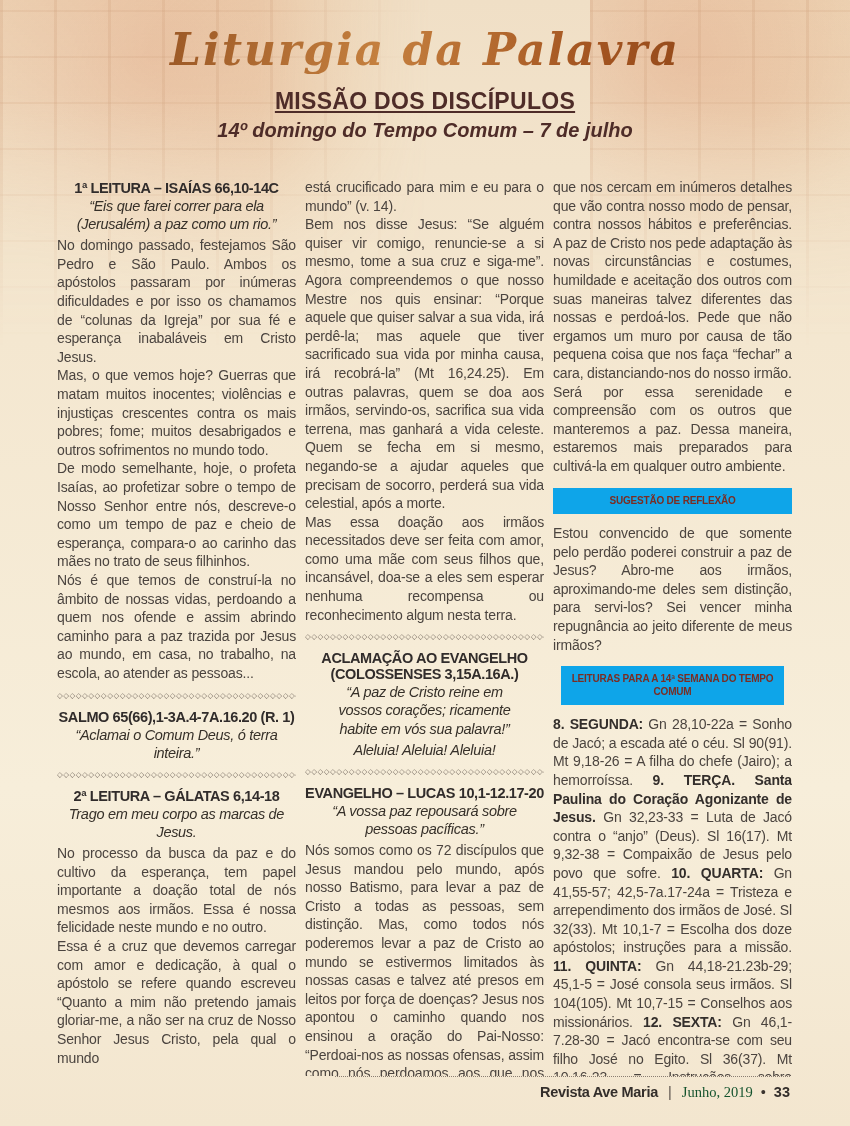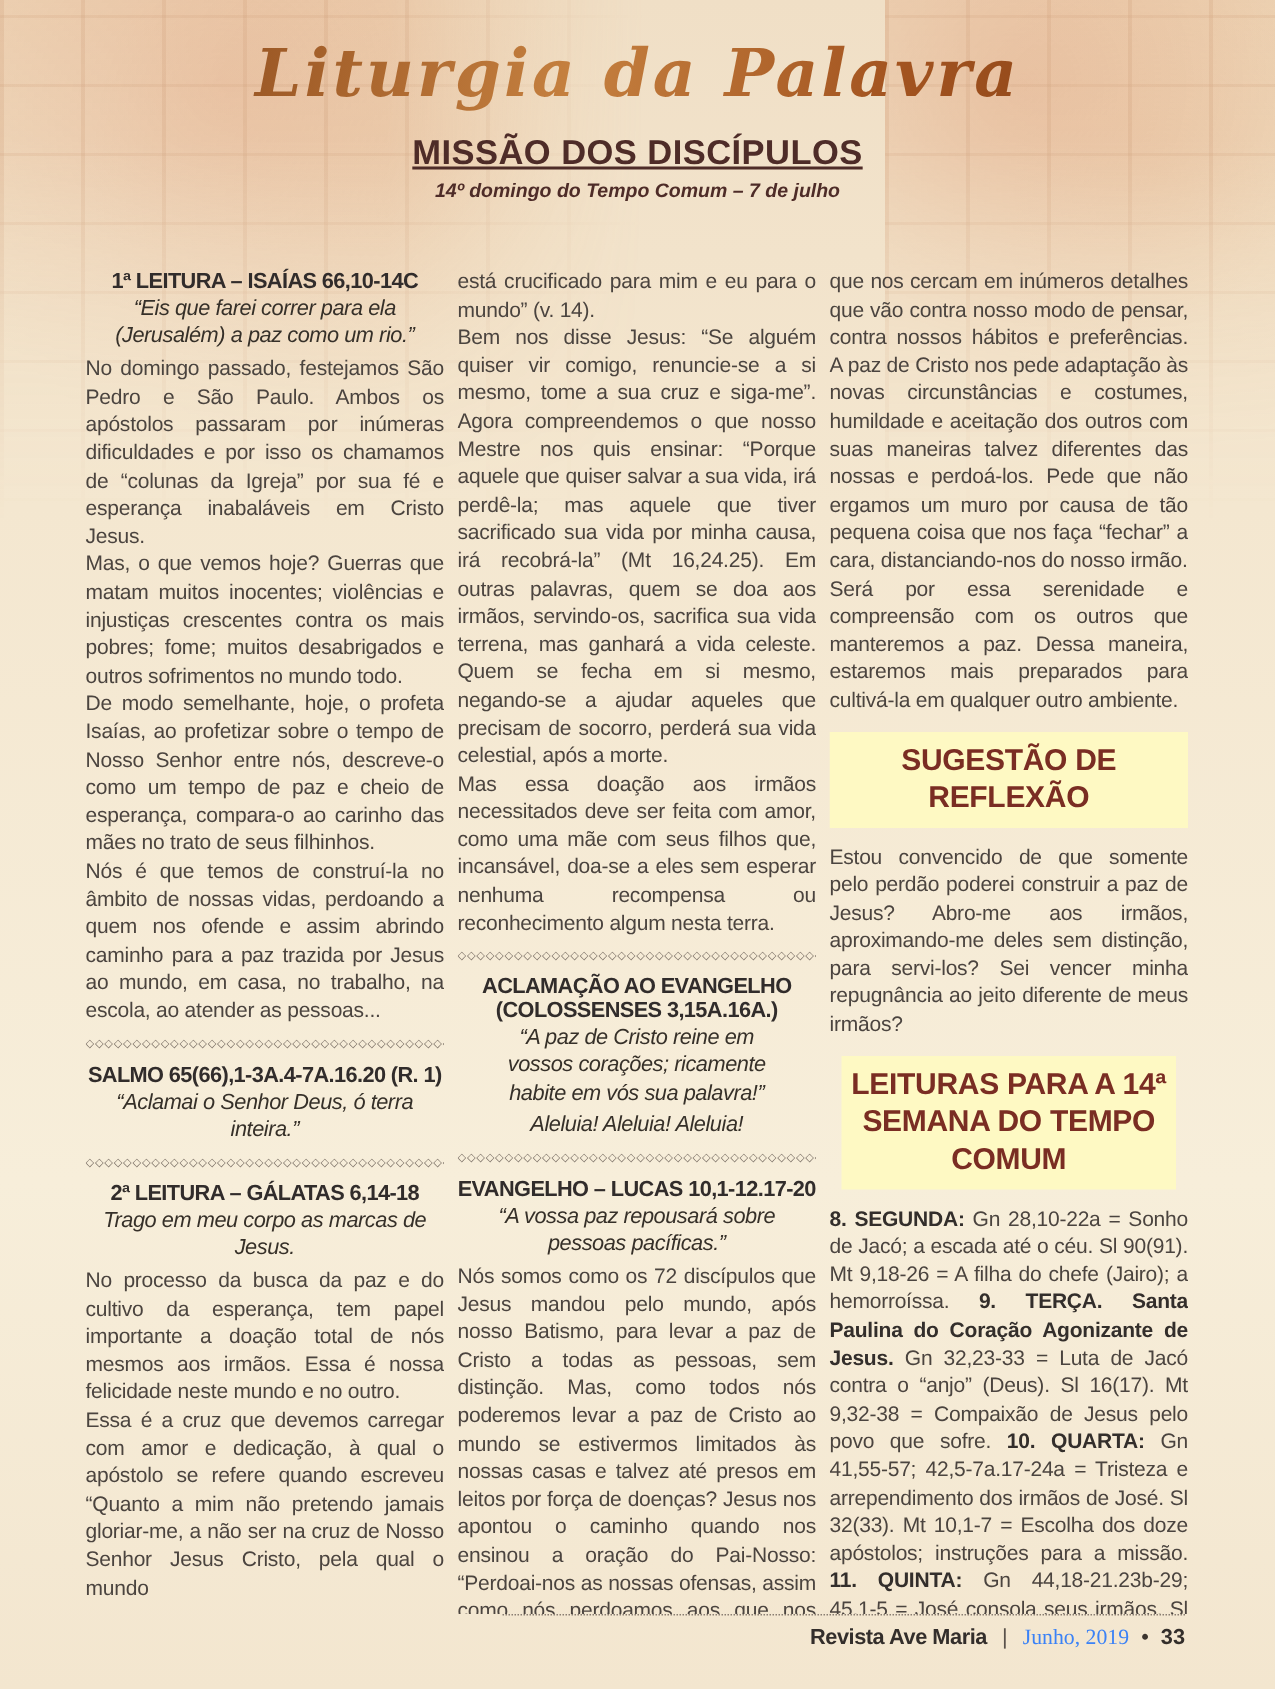--- a/index.html
+++ b/index.html
@@ -25,36 +25,36 @@
   .glass.right{right:0;width:260px;}
   .header{position:absolute;top:0;left:0;right:0;text-align:center;}
   .script-title{
     margin-top:26px;font-family:"DejaVu Serif",serif;font-style:italic;font-weight:bold;
     font-size:44px;line-height:1.1;letter-spacing:2px;
     background:linear-gradient(100deg,#7c3a12 0%,#c5803f 45%,#a35420 70%,#7c3a12 100%);
     -webkit-background-clip:text;background-clip:text;color:transparent;
     text-shadow:0 0 0 rgba(0,0,0,0);
   }
   .main-title{margin-top:14px;font-size:23px;font-weight:bold;color:#4e2c28;letter-spacing:.3px;text-decoration:underline;}
-  .sub-title{margin-top:4px;font-size:13px;font-weight:bold;font-style:italic;color:#4e2c28;}
+  .sub-title{margin-top:4px;font-size:20px;font-weight:bold;font-style:italic;color:#4e2c28;}
   .columns{position:absolute;top:178px;left:57px;width:736px;height:898px;display:flex;gap:9px;}
   .col{width:239px;height:100%;overflow:hidden;text-align:justify;}
   .sec-h{font-size:14.5px;font-weight:bold;color:#312c2b;text-align:center;letter-spacing:-.4px;margin:2px 0 1px;}
   .sec-q{font-size:14.5px;font-weight:normal;font-style:italic;color:#363029;text-align:center;letter-spacing:-.3px;line-height:1.25;margin:1px 0 3px;}
   .para{font-size:14px;line-height:18.6px;color:#4b443f;letter-spacing:-.15px;margin:0;}
   .chain{margin:9px 0;height:8px;overflow:hidden;white-space:nowrap;color:#776c62;font-size:7.5px;line-height:8px;letter-spacing:.5px;text-align:left;}
   .chain::before{content:"◇◇◇◇◇◇◇◇◇◇◇◇◇◇◇◇◇◇◇◇◇◇◇◇◇◇◇◇◇◇◇◇◇◇◇◇◇◇◇◇◇◇◇◇◇◇◇◇◇◇◇◇◇◇◇◇◇◇◇◇◇◇◇◇◇◇◇◇◇◇";}
-  .box-h{background:#fef9c3;color:#7a2d23;font-weight:bold;text-align:center;
-    font-size:20px;letter-spacing:-.2px;line-height:1.25;padding:7px 4px;margin:12px 0 10px;}
+  .box-h{background:#0ea5e9;color:#7a2d23;font-weight:bold;text-align:center;
+    font-size:10px;letter-spacing:-.2px;line-height:1.25;padding:7px 4px;margin:12px 0 10px;}
   .week .para b{color:#332e2b;}
   .footer{position:absolute;left:335px;right:60px;top:1076px;border-top:1px dotted #8a7e72;padding-top:7px;
     text-align:right;font-size:14.5px;color:#332e2b;}
   .footer .brand{font-weight:bold;letter-spacing:-.3px;margin-left:36px;}
   .footer .sep{color:#5a524b;margin:0 6px;font-weight:normal;}
-  .footer .issue{font-family:"Liberation Serif",serif;color:#3b82f6;}
+  .footer .issue{font-family:"Liberation Serif",serif;color:#14532d;}
   .footer .dot{margin:0 4px;color:#3c352f;}
   .footer .page-no{font-weight:bold;}
 </style>
 </head>
 <body>
 
 <div class="glass left"></div>
 <div class="glass right"></div>
 
 <div class="header">
@@ -67,21 +67,21 @@
 
   <div class="col">
     <div class="sec-h">1ª LEITURA – ISAÍAS 66,10-14C</div>
     <div class="sec-q">“Eis que farei correr para ela (Jerusalém) a paz como um rio.”</div>
     <p class="para">No domingo passado, festejamos São Pedro e São Paulo. Ambos os apóstolos passaram por inúmeras dificuldades e por isso os chamamos de “colunas da Igreja” por sua fé e esperança inabaláveis em Cristo Jesus.</p>
     <p class="para">Mas, o que vemos hoje? Guerras que matam muitos inocentes; violências e injustiças crescentes contra os mais pobres; fome; muitos desabrigados e outros sofrimentos no mundo todo.</p>
     <p class="para">De modo semelhante, hoje, o profeta Isaías, ao profetizar sobre o tempo de Nosso Senhor entre nós, descreve-o como um tempo de paz e cheio de esperança, compara-o ao carinho das mães no trato de seus filhinhos.</p>
     <p class="para">Nós é que temos de construí-la no âmbito de nossas vidas, perdoando a quem nos ofende e assim abrindo caminho para a paz trazida por Jesus ao mundo, em casa, no trabalho, na escola, ao atender as pessoas...</p>
     <div class="chain"></div>
     <div class="sec-h">SALMO 65(66),1-3A.4-7A.16.20 (R. 1)</div>
-    <div class="sec-q">“Aclamai o Senhor Deus, ó terra inteira.”</div>
+    <div class="sec-q">“Aclamai o Comum Deus, ó terra inteira.”</div>
     <div class="chain"></div>
     <div class="sec-h">2ª LEITURA – GÁLATAS 6,14-18</div>
     <div class="sec-q">Trago em meu corpo as marcas de Jesus.</div>
     <p class="para">No processo da busca da paz e do cultivo da esperança, tem papel importante a doação total de nós mesmos aos irmãos. Essa é nossa felicidade neste mundo e no outro.</p>
     <p class="para">Essa é a cruz que devemos carregar com amor e dedicação, à qual o apóstolo se refere quando escreveu “Quanto a mim não pretendo jamais gloriar-me, a não ser na cruz de Nosso Senhor Jesus Cristo, pela qual o mundo</p>
   </div>
 
   <div class="col">
     <p class="para">está crucificado para mim e eu para o mundo” (v. 14).</p>
     <p class="para">Bem nos disse Jesus: “Se alguém quiser vir comigo, renuncie-se a si mesmo, tome a sua cruz e siga-me”. Agora compreendemos o que nosso Mestre nos quis ensinar: “Porque aquele que quiser salvar a sua vida, irá perdê-la; mas aquele que tiver sacrificado sua vida por minha causa, irá recobrá-la” (Mt 16,24.25). Em outras palavras, quem se doa aos irmãos, servindo-os, sacrifica sua vida terrena, mas ganhará a vida celeste. Quem se fecha em si mesmo, negando-se a ajudar aqueles que precisam de socorro, perderá sua vida celestial, após a morte.</p>

